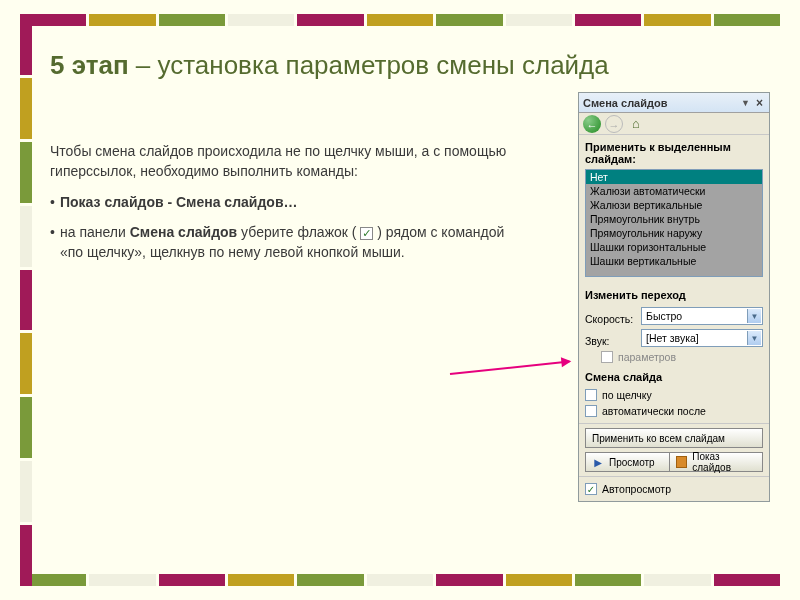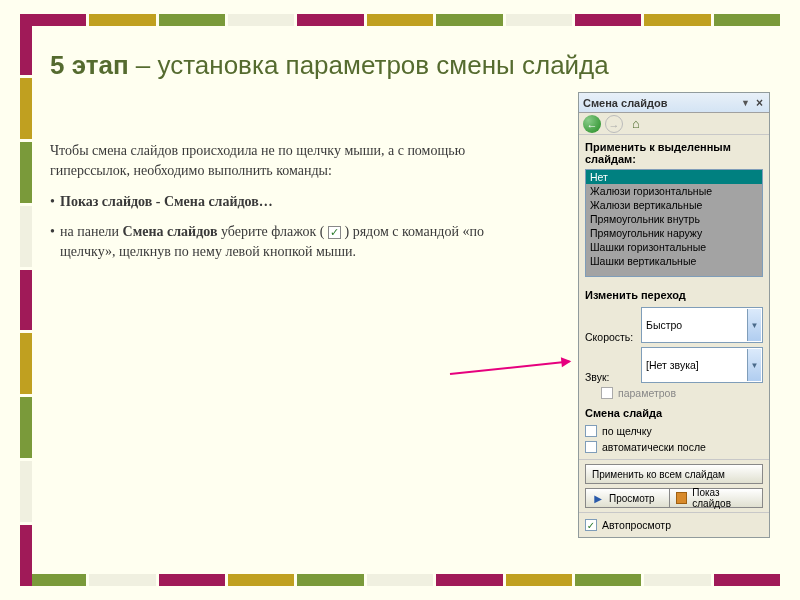--- a/index.html
+++ b/index.html
@@ -49,21 +49,20 @@
     color: #556b2f;
     margin-bottom: 60px;
     margin-top: 10px;
   }
   h1 b { font-weight: bold; }
   .body-text {
     width: 460px;
     font-size: 14px;
     color: #3a3a3a;
     line-height: 1.45;
-    font-family: Liberation Serif, serif;
   }
   .body-text p { margin-bottom: 10px; }
   .bullet { padding-left: 10px; position: relative; }
   .bullet::before { content: "•"; position: absolute; left: 0; }
   .chk-inline {
     display: inline-block;
     width: 13px;
     height: 13px;
     border: 1px solid #888;
     background: #fff;
@@ -159,21 +158,21 @@
   }
   .form-row {
     display: flex;
     align-items: flex-end;
     padding: 2px 6px;
     gap: 4px;
   }
   .form-row label { width: 52px; font-size: 10.5px; }
   .dropdown {
     flex: 1;
-    height: 36px;
+    height: 18px;
     border: 1px solid #7f9db9;
     background: #fff;
     display: flex;
     align-items: center;
     padding: 0 2px 0 4px;
     font-size: 10.5px;
     position: relative;
   }
   .dropdown .dd-btn {
     position: absolute;
@@ -349,21 +348,21 @@
   </div>
   <div class="nav-row">
     <div class="nav-btn nav-back">←</div>
     <div class="nav-btn nav-fwd">→</div>
     <div class="nav-home">⌂</div>
   </div>
 
   <div class="section-title">Применить к выделенным слайдам:</div>
   <div class="listbox">
     <div class="list-item sel">Нет</div>
-    <div class="list-item">Жалюзи горизонтальные</div>
+    <div class="list-item">Жалюзи автоматически</div>
     <div class="list-item">Жалюзи вертикальные</div>
     <div class="list-item">Прямоугольник внутрь</div>
     <div class="list-item">Прямоугольник наружу</div>
     <div class="list-item">Шашки горизонтальные</div>
     <div class="list-item">Шашки вертикальные</div>
   </div>
 
   <div class="section-title">Изменить переход</div>
   <div class="form-row">
     <label>Скорость:</label>

